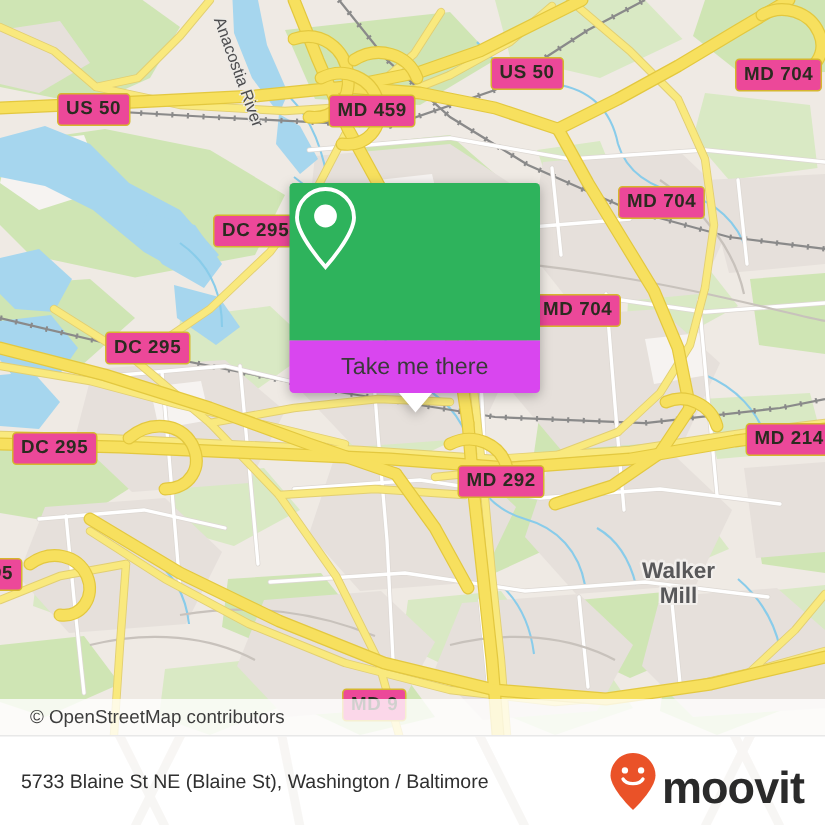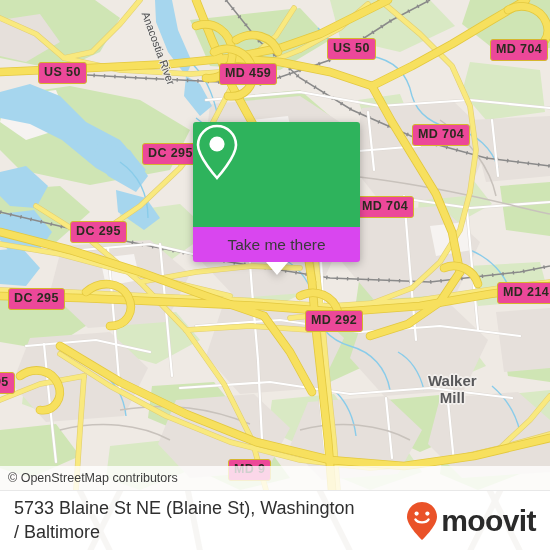--- a/index.html
+++ b/index.html
@@ -89,21 +89,21 @@
     border-top:13px solid #ffffff;
   }
 
   
   .attribution{
     position:absolute;
     left:0;top:466px;
     width:550px;height:24px;
     background:rgba(255,255,255,.78);
     display:flex;align-items:center;
-    padding-left:8px;
+    padding-left:20px;
     box-sizing:border-box;
     color:#3d3d3d;
     font-size:12.5px;
   }
 
   
   .footer{
     position:absolute;
     left:0;top:490px;width:550px;height:60px;
     background:#ffffff;
@@ -116,25 +116,25 @@
   }
   .footer-inner{
     position:relative;
     height:60px;
     display:flex;align-items:center;justify-content:space-between;
     padding:0 14px 0 14px;
     box-sizing:border-box;
   }
   .addr{
     color:#2f2f2f;
-    font-size:18px;
+    font-size:13px;
     line-height:1.32;
     max-width:350px;
   }
-  .brand{display:flex;align-items:center;gap:2px;flex:0 0 auto;}
+  .brand{display:flex;align-items:flex-end;gap:2px;flex:0 0 auto;}
   .brand-word{
     color:#2a2a2a;
     font-size:30px;
     font-weight:bold;
     letter-spacing:-0.6px;
     line-height:1;
   }
 </style>
 </head>
 <body>

